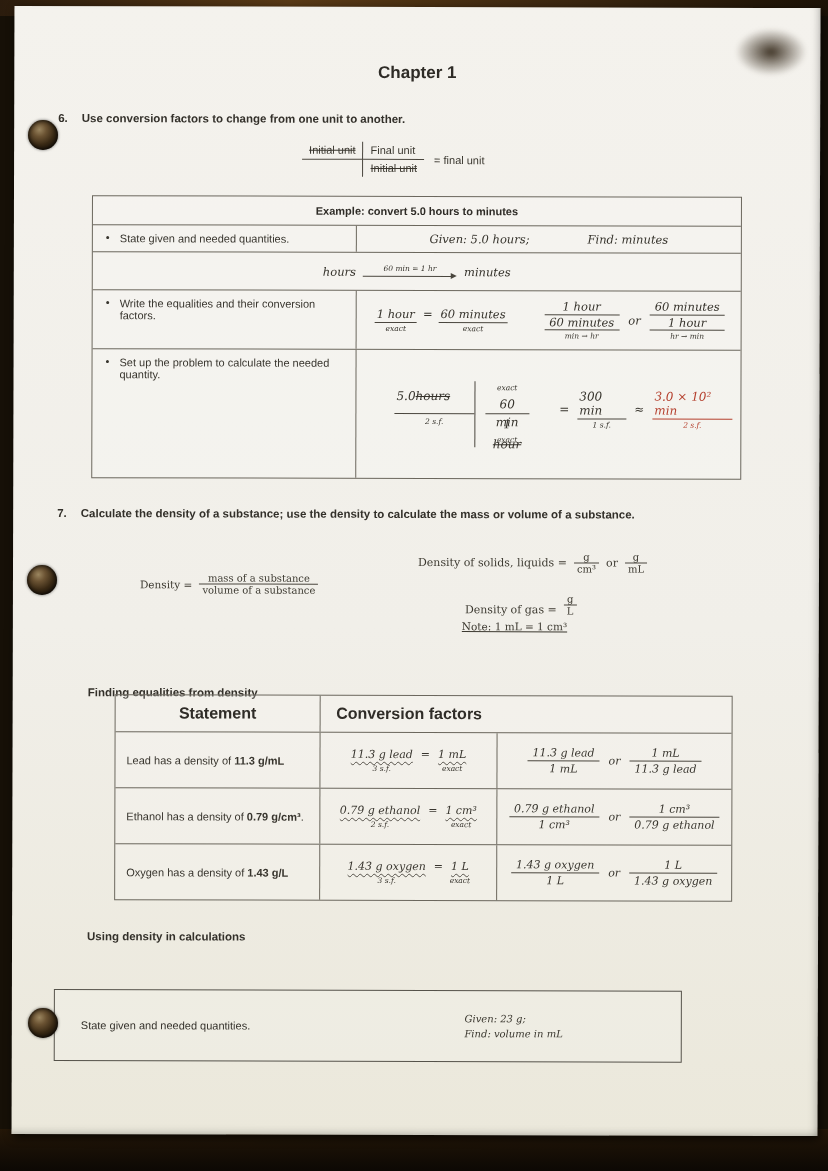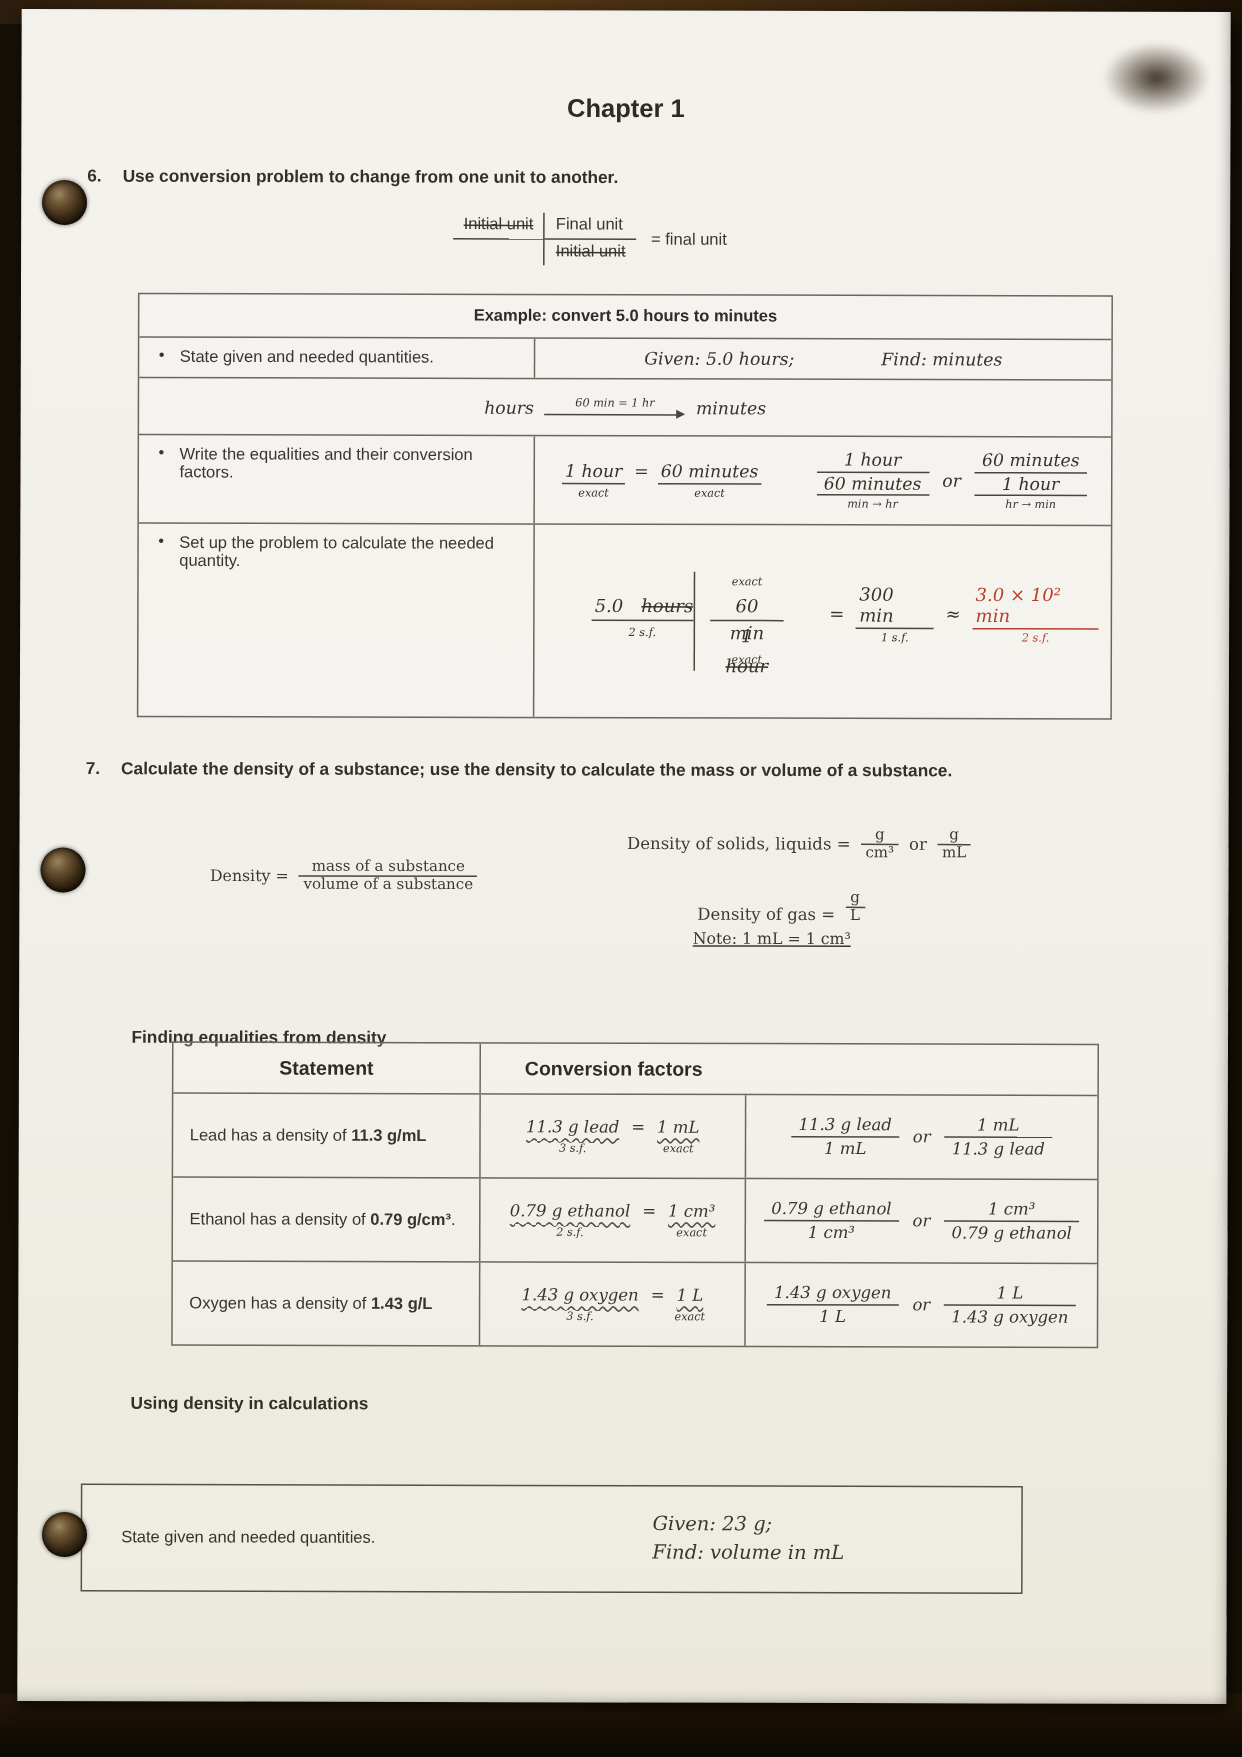--- a/index.html
+++ b/index.html
@@ -85,21 +85,21 @@
   .frac { display:inline-flex; flex-direction:column; align-items:stretch; text-align:center; }
   .frac .fn { padding:0 5px 1px; border-bottom:1px solid #4a463e; line-height:13px; }
   .frac .fd { padding:1px 5px 0; line-height:13px; }
   .frac .fd.ul2 { border-bottom:1px solid #4a463e; }
   .frac .flbl { font-size:7.5px; margin-top:1px; line-height:9px; }
 
   
   .setup { display:flex; align-items:center; gap:24px; padding-left:30px; width:100%; justify-content:flex-start; }
   .sg { display:flex; font-size:12px; }
   .sg-left { display:flex; flex-direction:column; align-items:center; }
-  .sgl-top { height:33px; display:flex; align-items:flex-end; padding:0 0 2px 2px; border-bottom:1px solid #4a463e;gap:12px; }
+  .sgl-top { height:33px; display:flex; align-items:center; padding:0 24px 2px 2px; border-bottom:1px solid #4a463e; }
   .sgl-sf { font-size:7.5px; padding-top:3px; }
   .sg-right { border-left:1px solid #4a463e; padding:0 6px 0 10px; display:flex; flex-direction:column; align-items:stretch; text-align:center; }
   .sgr-exact { font-size:7.5px; height:14px; line-height:14px; }
   .sgr-num { height:19px; line-height:18px; border-bottom:1px solid #4a463e; padding:0 6px; }
   .sgr-den { height:19px; line-height:20px; padding:0 6px; }
   .setup-eq { display:flex; align-items:center; gap:8px; font-size:12px; transform:translateY(-5px); }
 
   
   .dens-def { left:127px; top:566px; display:flex; align-items:center; gap:7px;
     font-family:"DejaVu Serif", serif; font-size:10.5px; color:#3c3930; }
@@ -114,46 +114,46 @@
   .eq-head { left:75px; top:660px;margin-top:20px; }
   .use-head { left:75px; top:924px; }
   .question { left:162px; top:956px; font-size:11px; font-weight:600; color:#35322c; }
 
   
   .dt { left:102px; top:688px; width:618px; border:1.3px solid #6b675d; background:rgba(255,255,255,.2); }
   .dt-hrow, .dt-row { display:grid; grid-template-columns:205px 177px 1fr; }
   .dt-hrow { border-bottom:1px solid #6b675d; }
   .dt-row { border-bottom:1px solid #6b675d; }
   .dt-row:last-child { border-bottom:none; }
-  .dt-hcell { padding:9px 0; text-align:center; font-weight:bold; font-size:13px; color:#2f2c27; border-right:1px solid #6b675d; }
+  .dt-hcell { padding:9px 0; text-align:center; font-weight:bold; font-size:16px; color:#2f2c27; border-right:1px solid #6b675d; }
   .dt-hcell:last-child, .dt-cell:last-child { border-right:none; }
   .dt-cell { border-right:1px solid #6b675d; min-height:55px; display:flex; align-items:center; padding:4px 8px; font-size:11px; color:#38352e; }
   .dt-stmt { padding-left:11px; }
   .dt-eq { justify-content:center; font-family:"DejaVu Serif", serif; font-style:italic; font-size:11px; }
   .dt-cf { justify-content:center; font-family:"DejaVu Serif", serif; font-style:italic; font-size:11px; gap:9px; }
 
   
   .bbox { left:42px; top:983px; width:628px; height:72px; border:1.3px solid #55524a; display:flex; align-items:center; background:rgba(255,255,255,.15); }
   .bbox-label { font-size:11px; color:#35322c; padding-left:26px; }
-  .bbox-right { margin-left:auto; margin-right:118px; font-family:"DejaVu Serif", serif; font-style:italic; font-size:13px;
+  .bbox-right { margin-left:auto; margin-right:118px; font-family:"DejaVu Serif", serif; font-style:italic; font-size:10px;
     display:flex; flex-direction:column; gap:4px; align-items:flex-start; }
 </style>
 </head>
 <body>
 
 <div class="bg-top"></div>
 <div class="bg-bottom"></div>
 
 <div class="paper">
 
   <div class="abs page-title">Chapter 1</div>
 
   <div class="abs h-row item6-head">
     <span>6.</span>
-    <span>Use conversion problem to change from one unit to another.</span>
+    <span>Use conversion factors to change from one unit to another.</span>
   </div>
 
   <div class="abs cf-wrap">
     <div class="cf-grid">
       <div class="cf-cell cf-tl"><span class="strike">Initial unit</span></div>
       <div class="cf-cell cf-tr"><span>Final unit</span></div>
       <div class="cf-cell cf-bl"></div>
       <div class="cf-cell"><span class="strike">Initial unit</span></div>
     </div>
     <div>= final unit</div>

